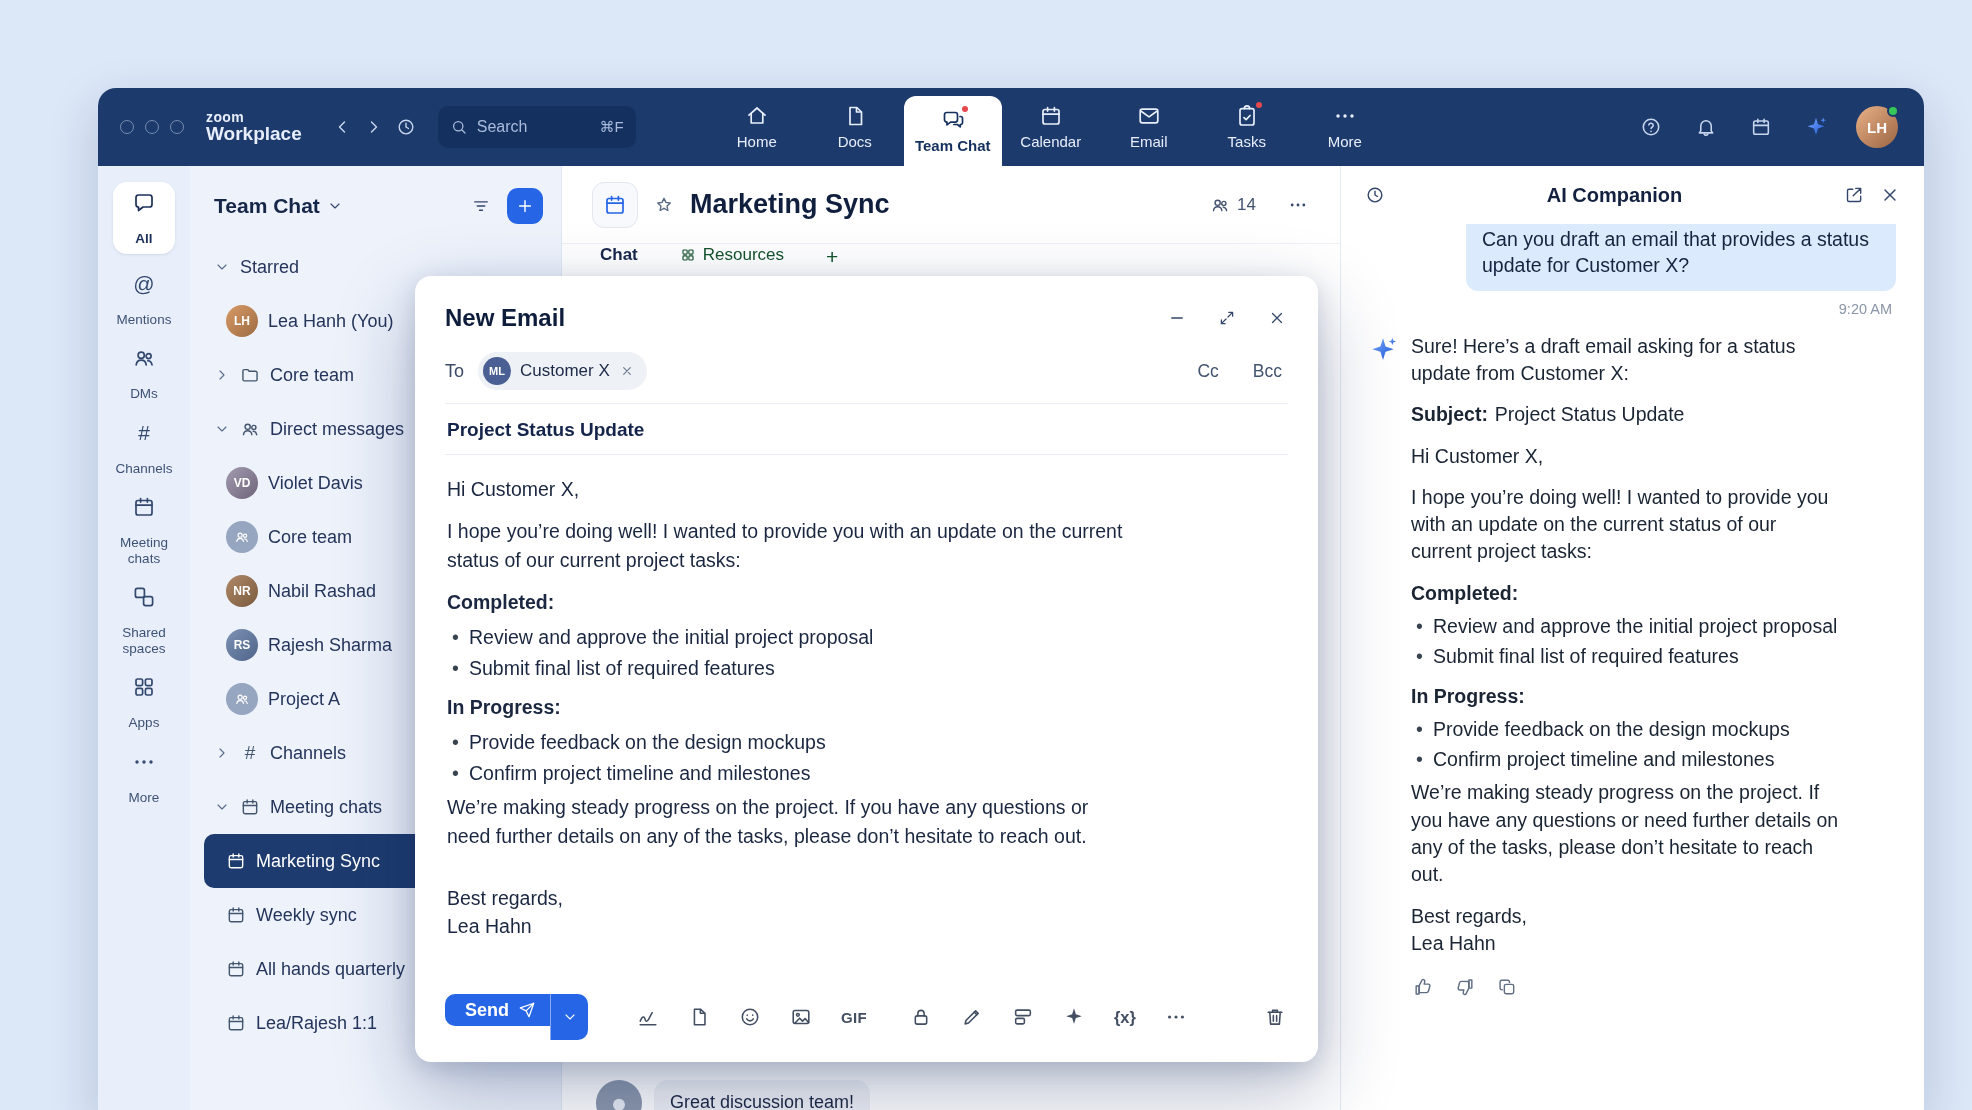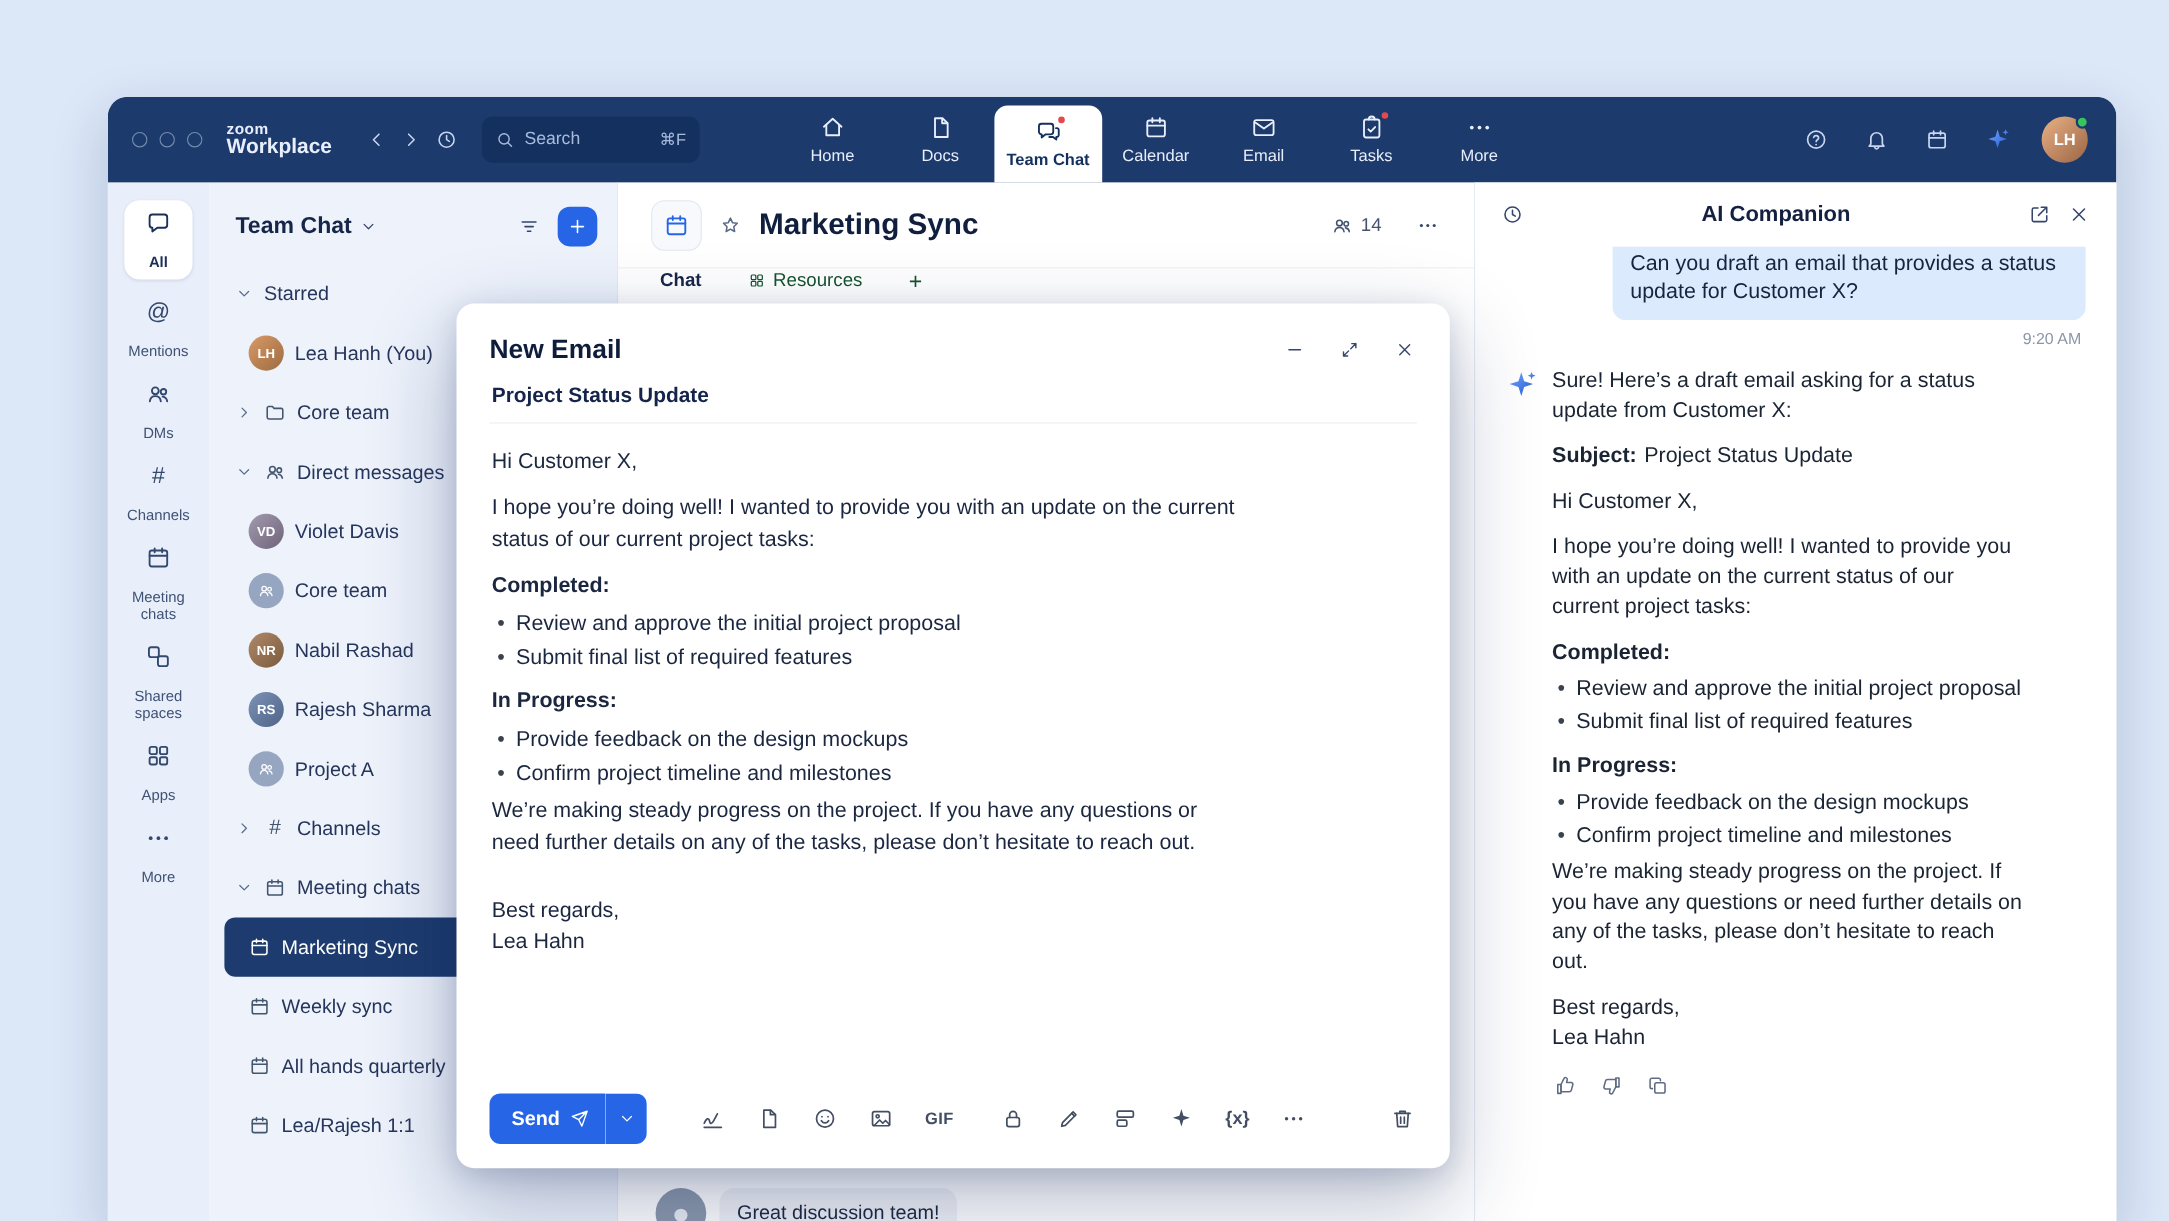--- a/index.html
+++ b/index.html
@@ -135,21 +135,21 @@
   .ccbcc { margin-left:auto; display:flex; gap:22px; }
   .ccbcc button { background:none; border:none; font-size:17.5px; color:#44536f; cursor:pointer; }
   .subject-row { padding:15px 2px 13px; border-bottom:1px solid #e9edf3; font-size:19px; font-weight:600; color:#15244a; }
   .mail-body { flex:1; overflow:hidden; padding:20px 2px 0; font-size:19.5px; color:#1b2740; line-height:1.45; }
   .mail-body p { margin:0 0 14px; }
   .mail-body .mb-para { max-width:690px; }
   .mail-body .hd { font-weight:700; margin:10px 0 7px; }
   .mb-signoff { margin-top:34px; }
   .mail-toolbar { margin-top:auto; display:flex; align-items:center; gap:25px; padding-top:16px; }
   .send-btn { display:flex; align-items:stretch; margin-right:8px; cursor:pointer; }
-  .send-main { background:#2565e6; color:#fff; border:none; font-size:18px; font-weight:700; border-radius:10px 0 0 10px; padding:0 14px 0 20px; height:46px; display:flex; align-items:center; gap:9px; cursor:pointer; }
+  .send-main { background:#2565e6; color:#fff; border:none; font-size:18px; font-weight:700; border-radius:10px 0 0 10px; padding:0 14px 0 20px; height:32px; display:flex; align-items:center; gap:9px; cursor:pointer; }
   .send-caret { background:#2565e6; border:none; border-left:1px solid rgba(255,255,255,.45); border-radius:0 10px 10px 0; width:38px; height:46px; display:flex; align-items:center; justify-content:center; color:#fff; cursor:pointer; }
   .tool { background:none; border:none; color:#434e63; cursor:pointer; padding:2px; }
   .tool-txt { font-size:15px; font-weight:700; letter-spacing:.3px; }
   .tool-var { font-size:16.5px; font-weight:600; }
   .tool-trash { margin-left:auto; }
   .group-gap { margin-left:14px; }
 </style>
 </head>
 <body>
 
@@ -658,20 +658,34 @@
           </svg>
         </button>
       <button class="iconbtn">
           <svg class="ic ic18" viewBox="0 0 24 24">
             <path d="M6 6l12 12M18 6L6 18"></path>
           </svg>
         </button>
     </div>
   </div>
 
+  <div class="to-row">
+    <span class="to-label">To</span>
+    <span class="chip">
+      <span class="chip-avatar">ML</span>
+      <span class="chip-name">Customer X</span>
+      <svg class="ic ic16 chip-x" viewBox="0 0 24 24">
+          <path d="M7 7l10 10M17 7L7 17"></path>
+        </svg>
+    </span>
+    <span class="ccbcc">
+      <button>Cc</button>
+      <button>Bcc</button>
+    </span>
+  </div>
 
   <div class="subject-row">Project Status Update</div>
 
   <div class="mail-body">
     <p>Hi Customer X,</p>
     <p class="mb-para">I hope you’re doing well! I wanted to provide you with an update on the current status of our current project tasks:</p>
     <div class="hd">Completed:</div>
     <ul>
       <li>Review and approve the initial project proposal</li>
       <li>Submit final list of required features</li>

